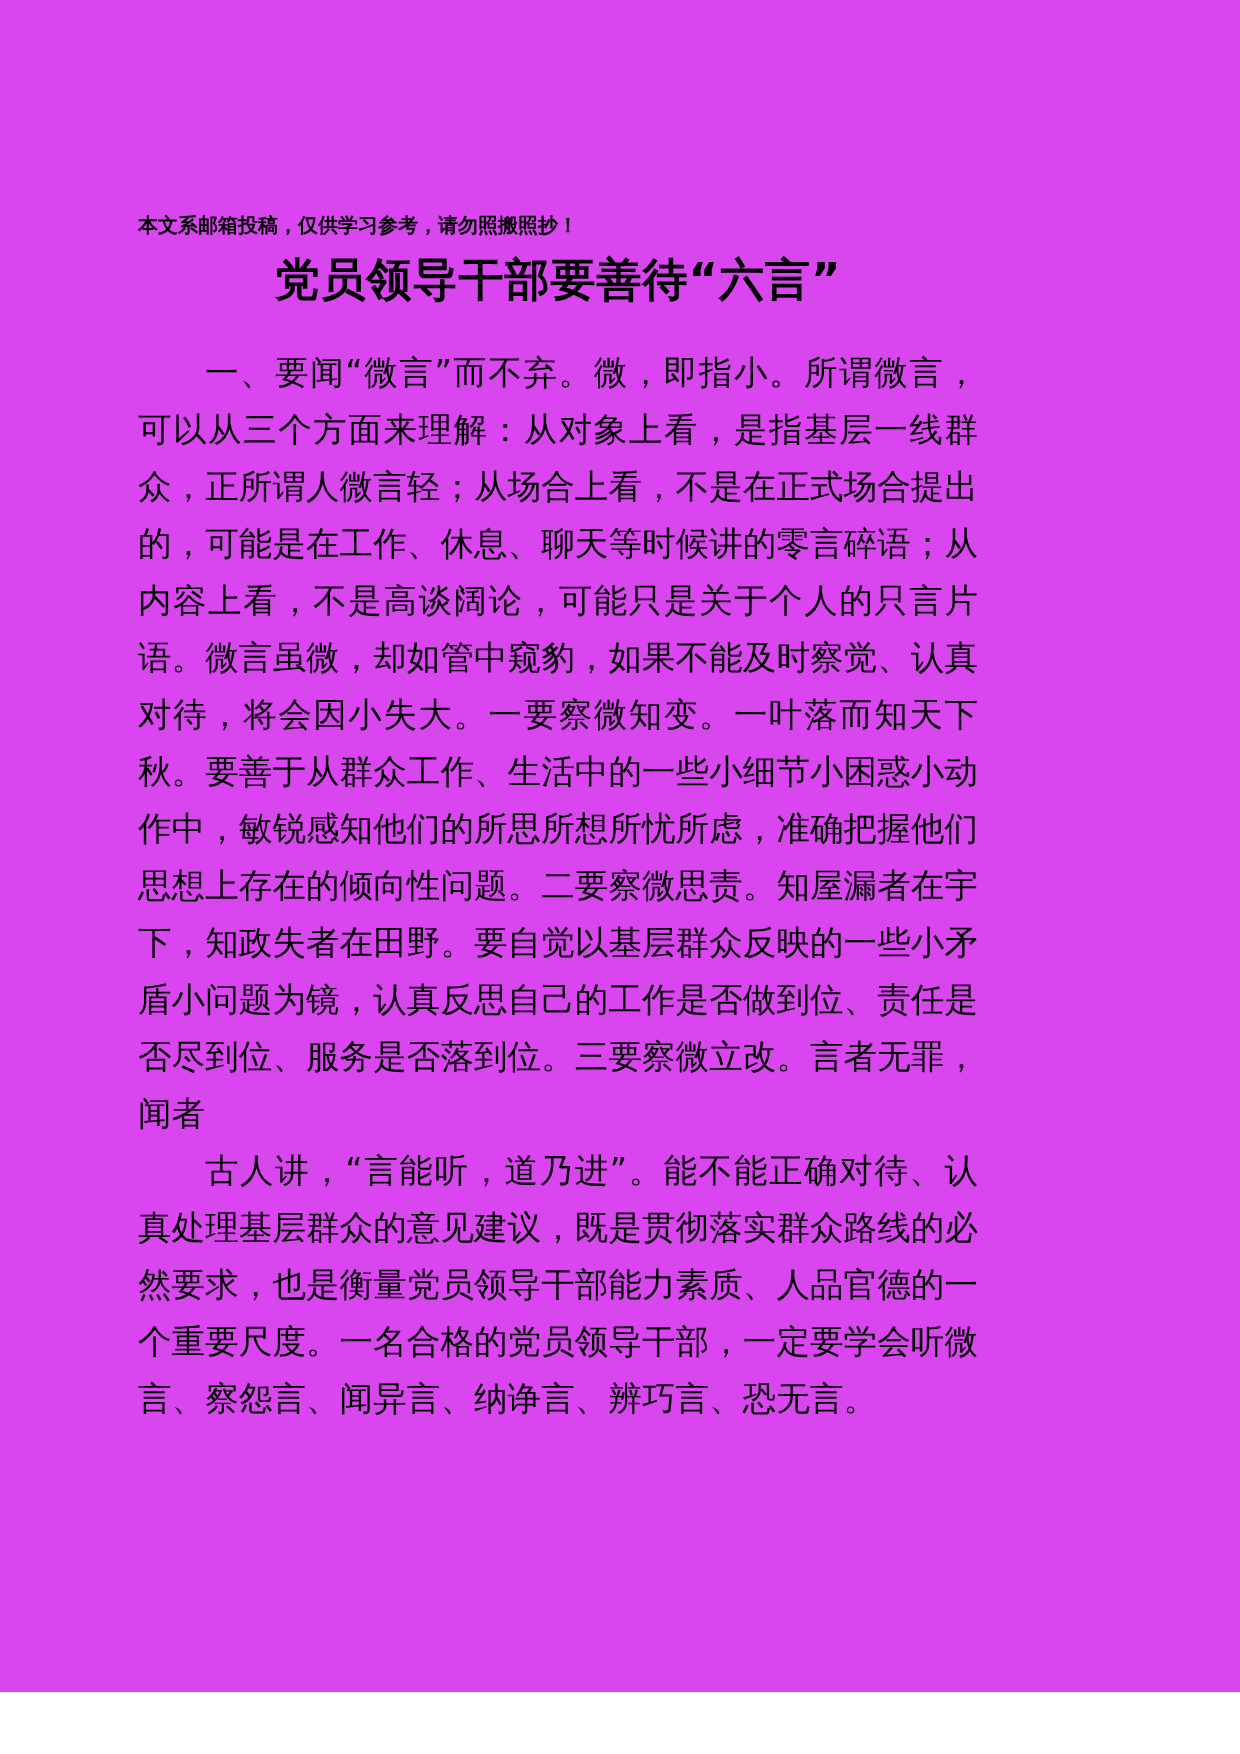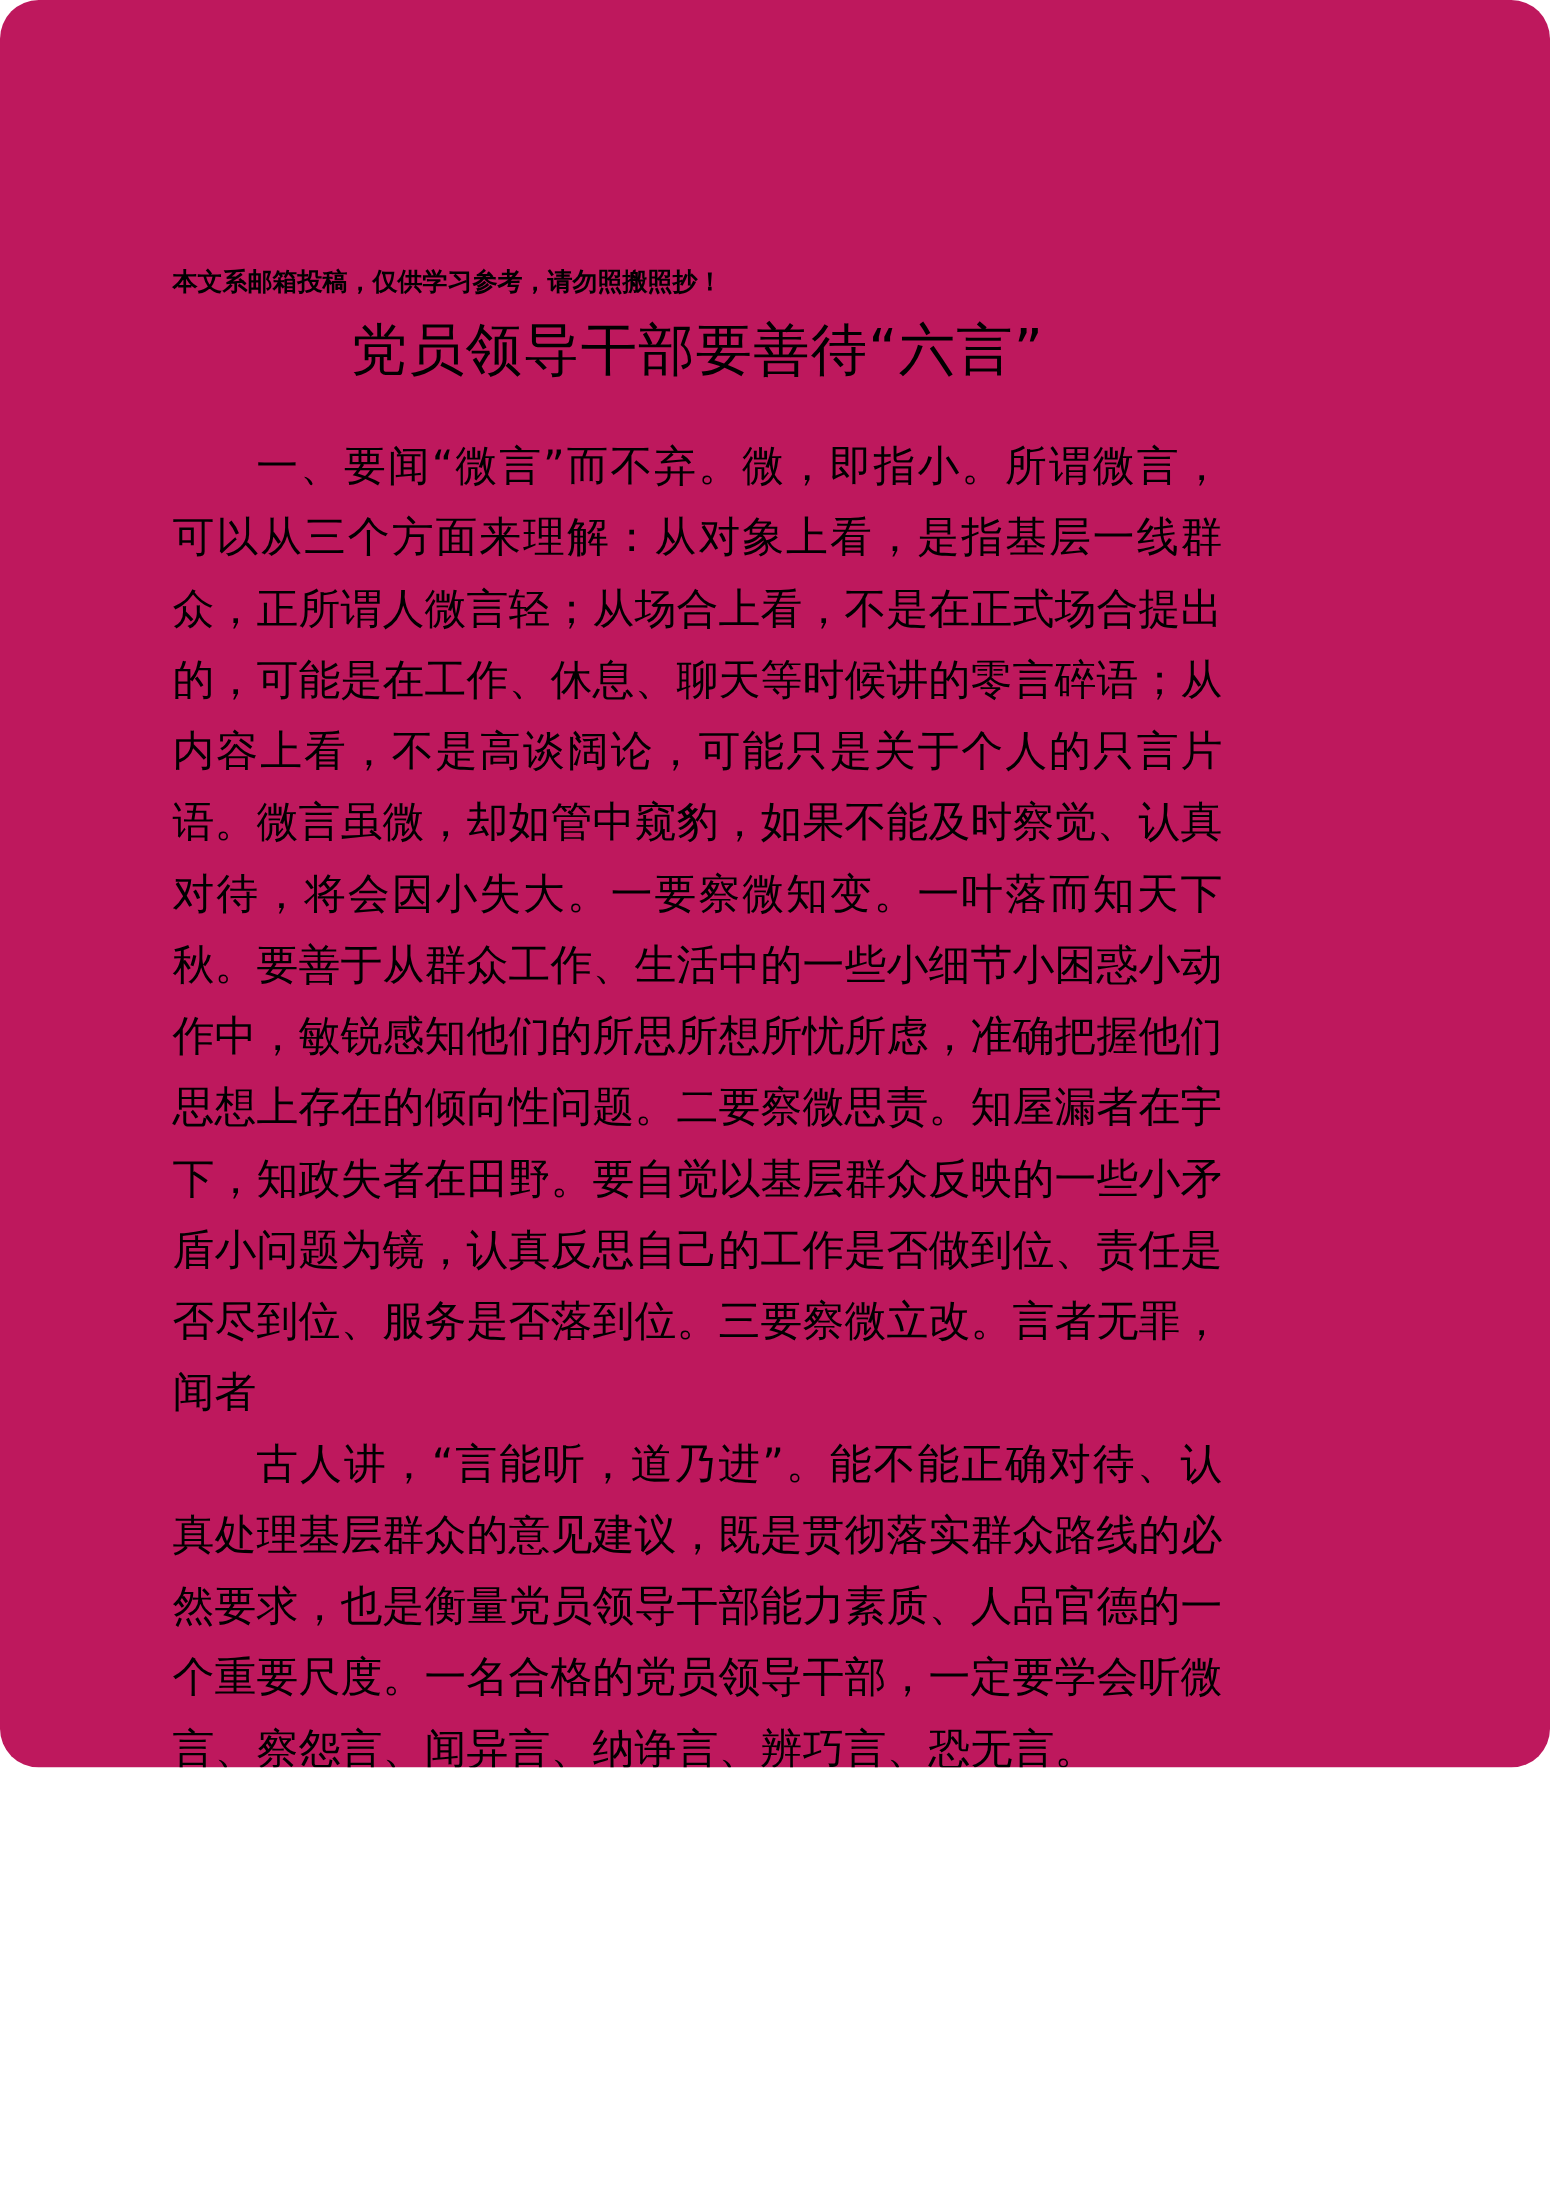--- a/index.html
+++ b/index.html
@@ -7,26 +7,25 @@
     padding: 0;
     background: #ffffff;
   }
   body {
     font-family: "DejaVu Sans", "Liberation Sans", sans-serif;
     color: #000000;
   }
   .page {
     position: relative;
     width: 1240px;
-    height: 1414px;
-    background: #be185d;
+    height: 1692px;
+    background: #d946ef;
     margin: 0 auto;
     overflow: hidden;
     box-sizing: border-box;
-    border-radius: 31px;
   }
   .content {
     position: absolute;
     left: 138px;
     top: 0;
     width: 840px;
   }
   .header-note {
     margin-top: 212px;
     font-size: 20px;
@@ -34,21 +33,21 @@
     letter-spacing: 0px;
     font-weight: 600;
     color: #000;
     white-space: nowrap;
   }
   .doc-title {
     margin-top: 14px;
     text-align: center;
     font-size: 45px;
     line-height: 56px;
-    font-weight: 400;
+    font-weight: 700;
     letter-spacing: 1px;
     color: #000;
   }
   .body-block {
     margin-top: 36px;
   }
   p.para {
     margin: 0;
     font-size: 33.5px;
     line-height: 57px;

